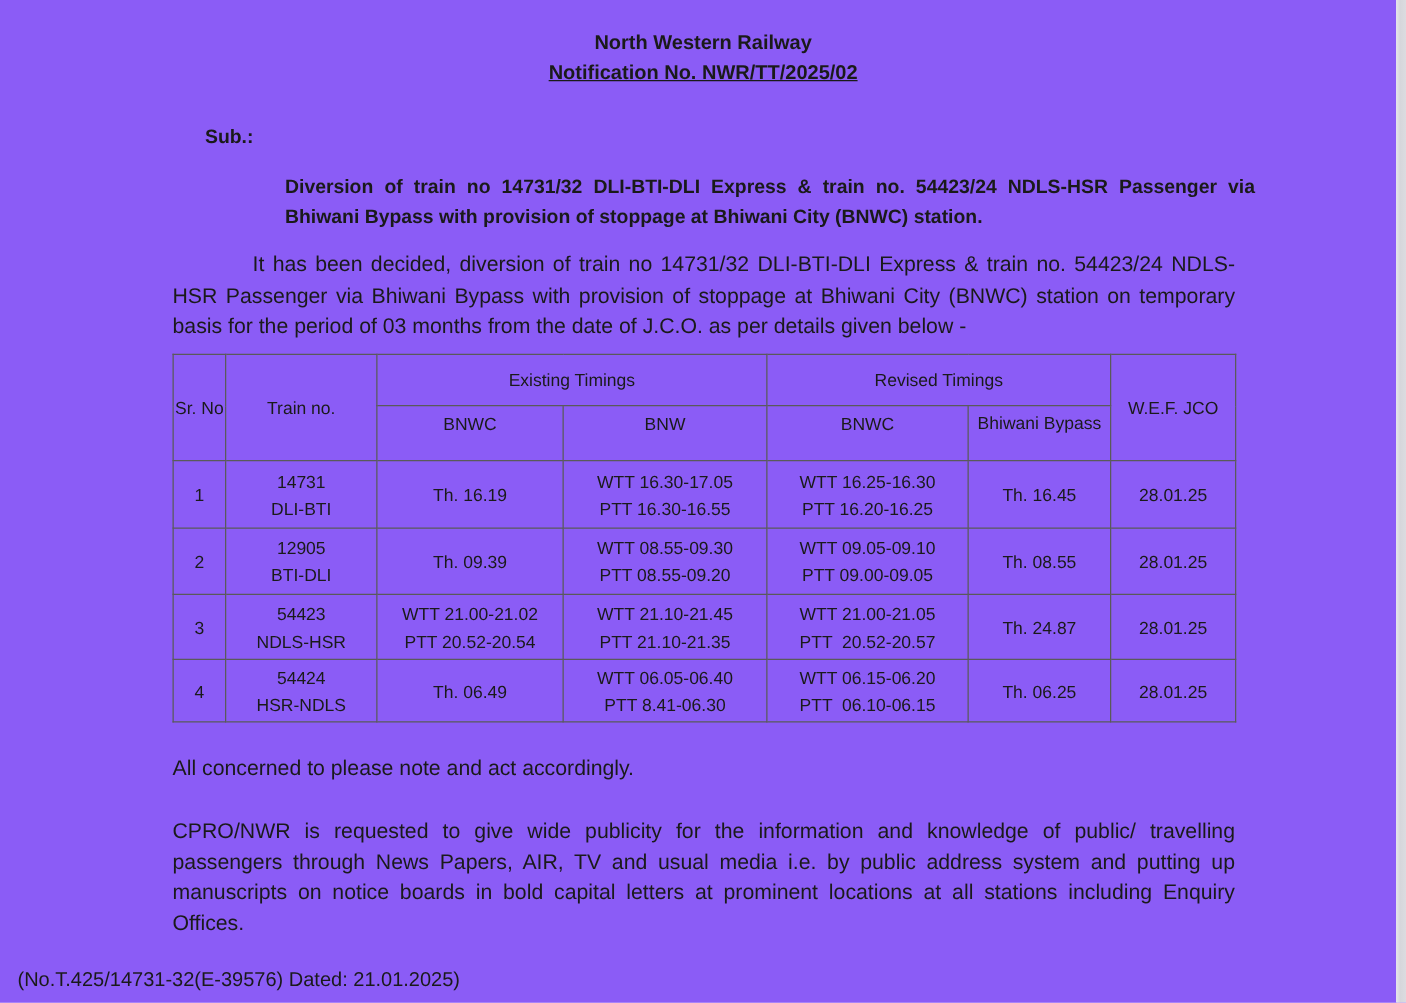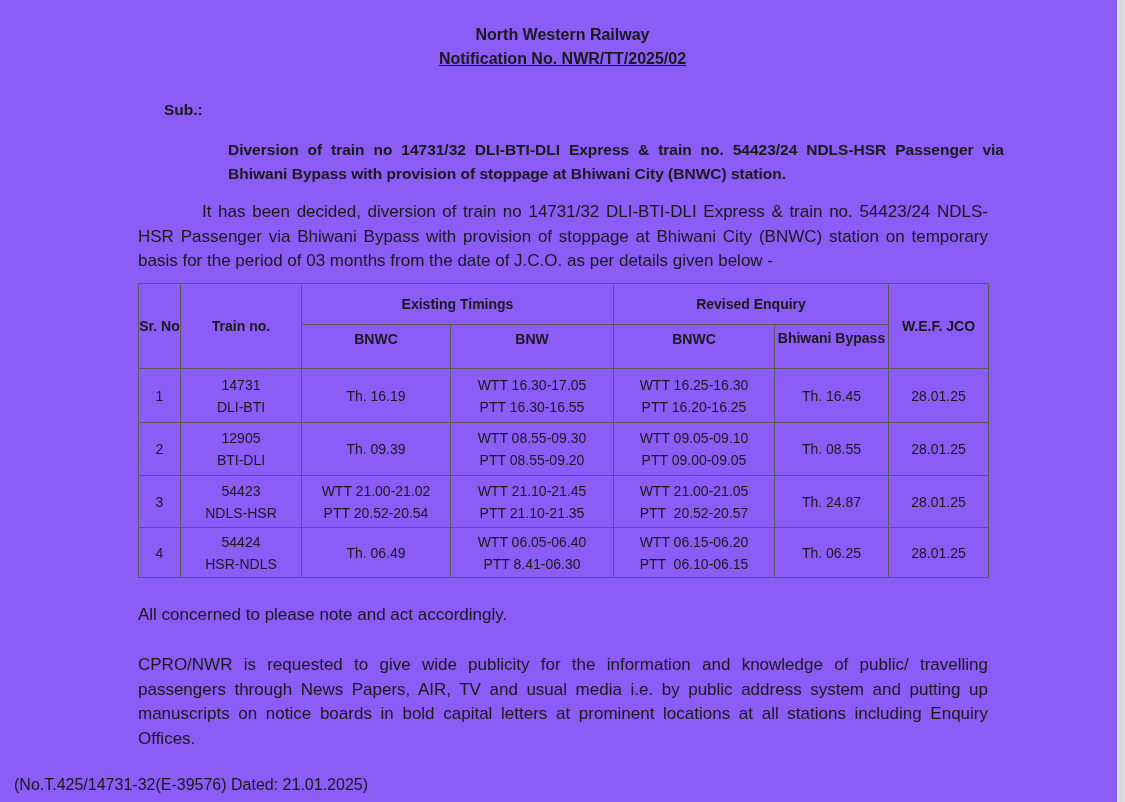--- a/index.html
+++ b/index.html
@@ -20,21 +20,21 @@
   .sub .txt { position:absolute; left:64px; top:12px; width:776px; text-align:justify;margin-top:28px; }
   .para { position:absolute; left:138px; width:850px; font-size:17px; line-height:24.5px; text-align:justify; }
   .p1 { top:200px; }
   .p1 .indent { display:inline-block; width:64px; }
   .p2 { top:603px; }
   .p3 { top:653px; }
   .ref { position:absolute; top:776px; left:0; width:1125px; text-align:left; font-size:16px; padding-left:14px; box-sizing:border-box; }
 
   table.tt { position:absolute; left:138px; top:283px; border-collapse:collapse; font-size:14px; }
   table.tt td, table.tt th { border:1.3px solid #5a5a5a; text-align:center; vertical-align:middle; padding:0; }
-  table.tt th { font-weight:bold; }
+  table.tt th { font-weight:normal; }
   .b { font-weight:normal; }
   .top { vertical-align:top !important; padding-top:6px !important;margin-top:12px; }
   .cell2 { line-height:22px; }
 </style>
 </head>
 <body>
 
 <div class="page">
 
   <div class="center org">North Western Railway</div>
@@ -55,21 +55,21 @@
         <col style="width:163px">
       <col style="width:161px">
         <col style="width:114px">
         <col style="width:100px">
     </colgroup>
     <tbody>
         <tr style="height:41px">
       <th rowspan="2" class="b" style="line-height:22px">Sr. No</th>
       <th rowspan="2" class="b">Train no.</th>
       <th colspan="2" class="b">Existing Timings</th>
-      <th colspan="2" class="b">Revised Enquiry</th>
+      <th colspan="2" class="b">Revised Timings</th>
       <th rowspan="2">W.E.F. JCO</th>
     </tr>
     <tr style="height:44px">
       <th class="top">BNWC</th>
       <th class="top">BNW</th>
       <th class="top b">BNWC</th>
       <th class="top" style="line-height:22px;padding-top:2px!important">Bhiwani Bypass</th>
     </tr>
 
     <tr style="height:54px">

